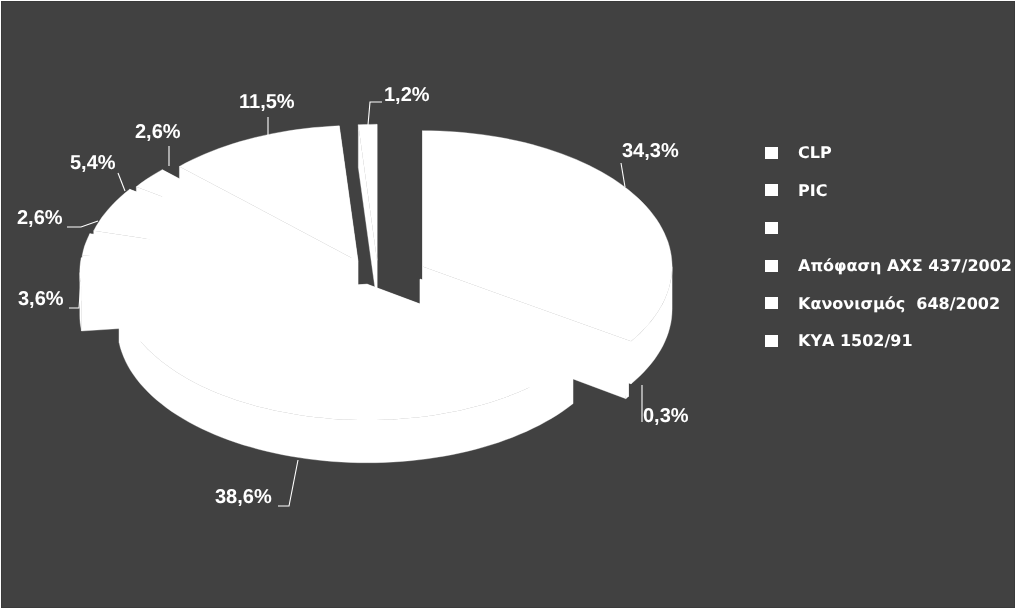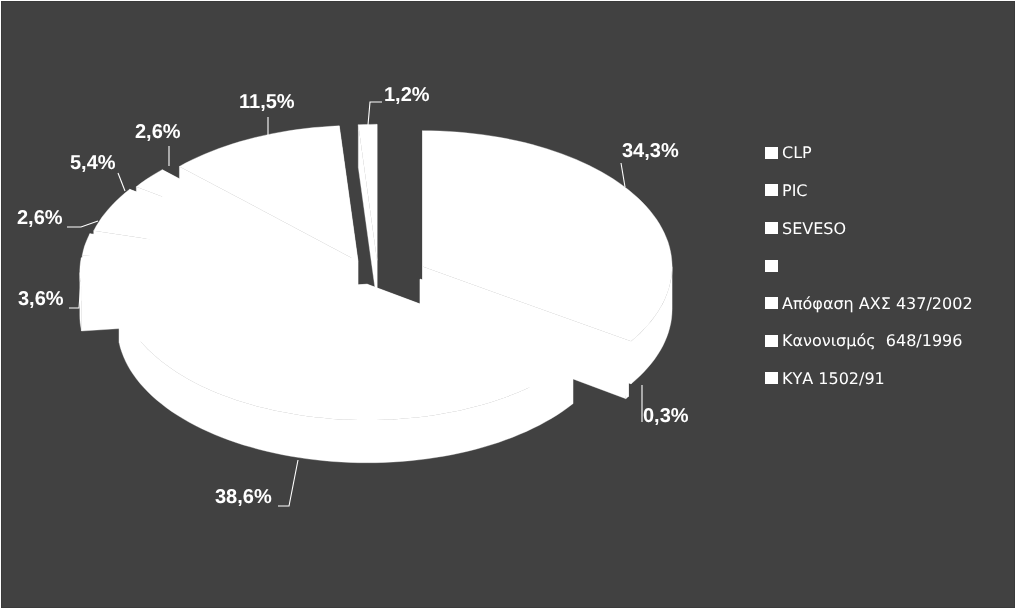--- a/index.html
+++ b/index.html
@@ -10,21 +10,21 @@
   #chart-area{position:absolute;left:1px;top:1px;width:1014px;height:607px;
        background:#414141;box-sizing:border-box;border:1px solid #3a3a3a;}
   #plot-svg{position:absolute;left:-1px;top:-1px;}
   .dlabel{fill:#ffffff;font-weight:bold;font-size:20px;
        font-family:"Liberation Sans","DejaVu Sans",sans-serif;}
   .leader{fill:none;stroke:#ffffff;stroke-width:1.1;}
   .slice{fill:#ffffff;stroke:#ffffff;stroke-width:0.35;stroke-linejoin:round;}
   #legend{position:absolute;left:763px;top:132px;width:250px;}
   .legend-item{display:flex;align-items:center;height:37.62px;}
   .legend-swatch{width:13px;height:12px;background:#ffffff;flex:0 0 13px;}
-  .legend-label{margin-left:4px;color:#ffffff;font-weight:normal;font-size:16px;
+  .legend-label{margin-left:20px;color:#ffffff;font-weight:bold;font-size:16px;
        white-space:pre;
        font-family:"DejaVu Sans","Liberation Sans",sans-serif;}
 </style>
 </head>
 <body>
 
 <div id="chart-area">
   <svg id="plot-svg" width="1016" height="609" viewBox="0 0 1016 609">
     <g id="slice-group">
         <path d="M 376.0 259.2L357.3 123.7L363.5 123.5L369.8 123.4L376.0 123.3Z" class="slice"></path>
@@ -86,31 +86,27 @@
       <div class="legend-item">
         <span class="legend-swatch"></span>
         <span class="legend-label">CLP</span>
       </div>
       <div class="legend-item">
         <span class="legend-swatch"></span>
         <span class="legend-label">PIC</span>
       </div>
       <div class="legend-item">
         <span class="legend-swatch"></span>
-        <span class="legend-label">SEVESO</span>
-      </div>
-      <div class="legend-item">
-        <span class="legend-swatch"></span>
       </div>
       <div class="legend-item">
         <span class="legend-swatch"></span>
         <span class="legend-label">Απόφαση ΑΧΣ 437/2002</span>
       </div>
       <div class="legend-item">
         <span class="legend-swatch"></span>
-        <span class="legend-label">Κανονισμός  648/1996</span>
+        <span class="legend-label">Κανονισμός  648/2002</span>
       </div>
       <div class="legend-item">
         <span class="legend-swatch"></span>
         <span class="legend-label">ΚΥΑ 1502/91</span>
       </div>
     </div>
 </div>
 
 </body></html>

